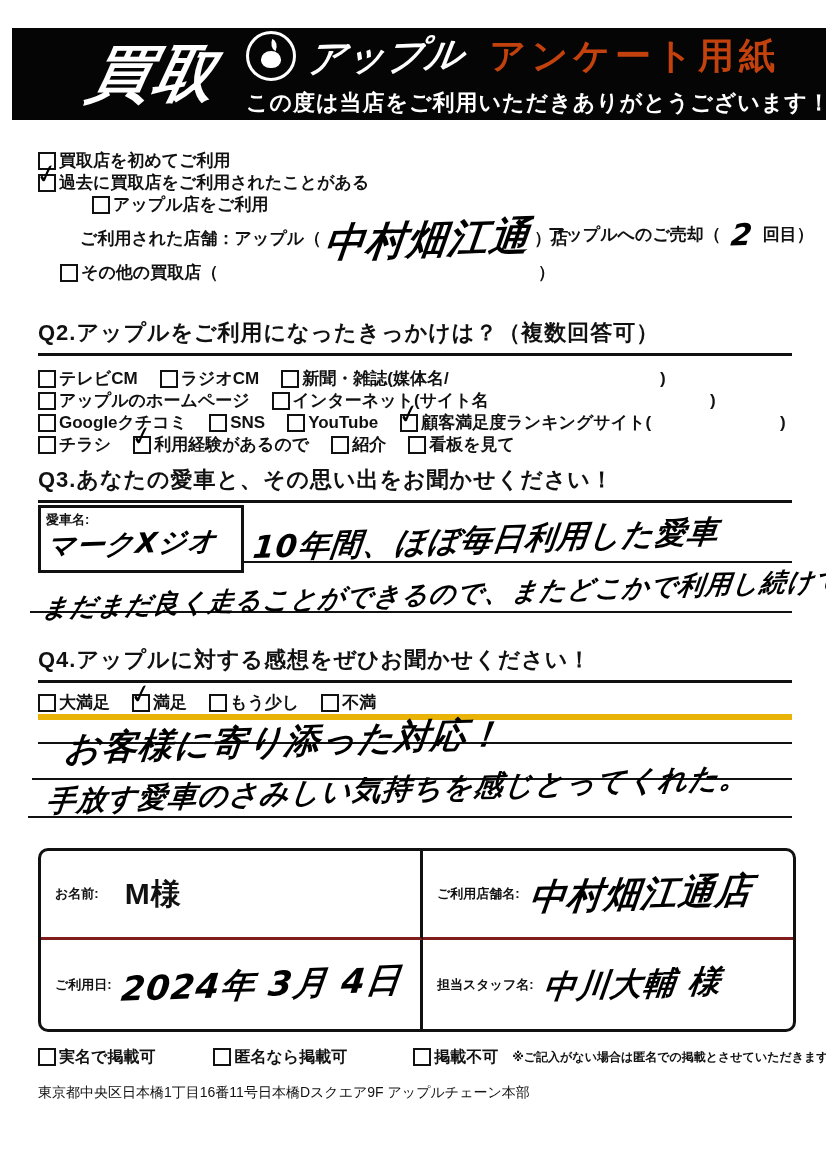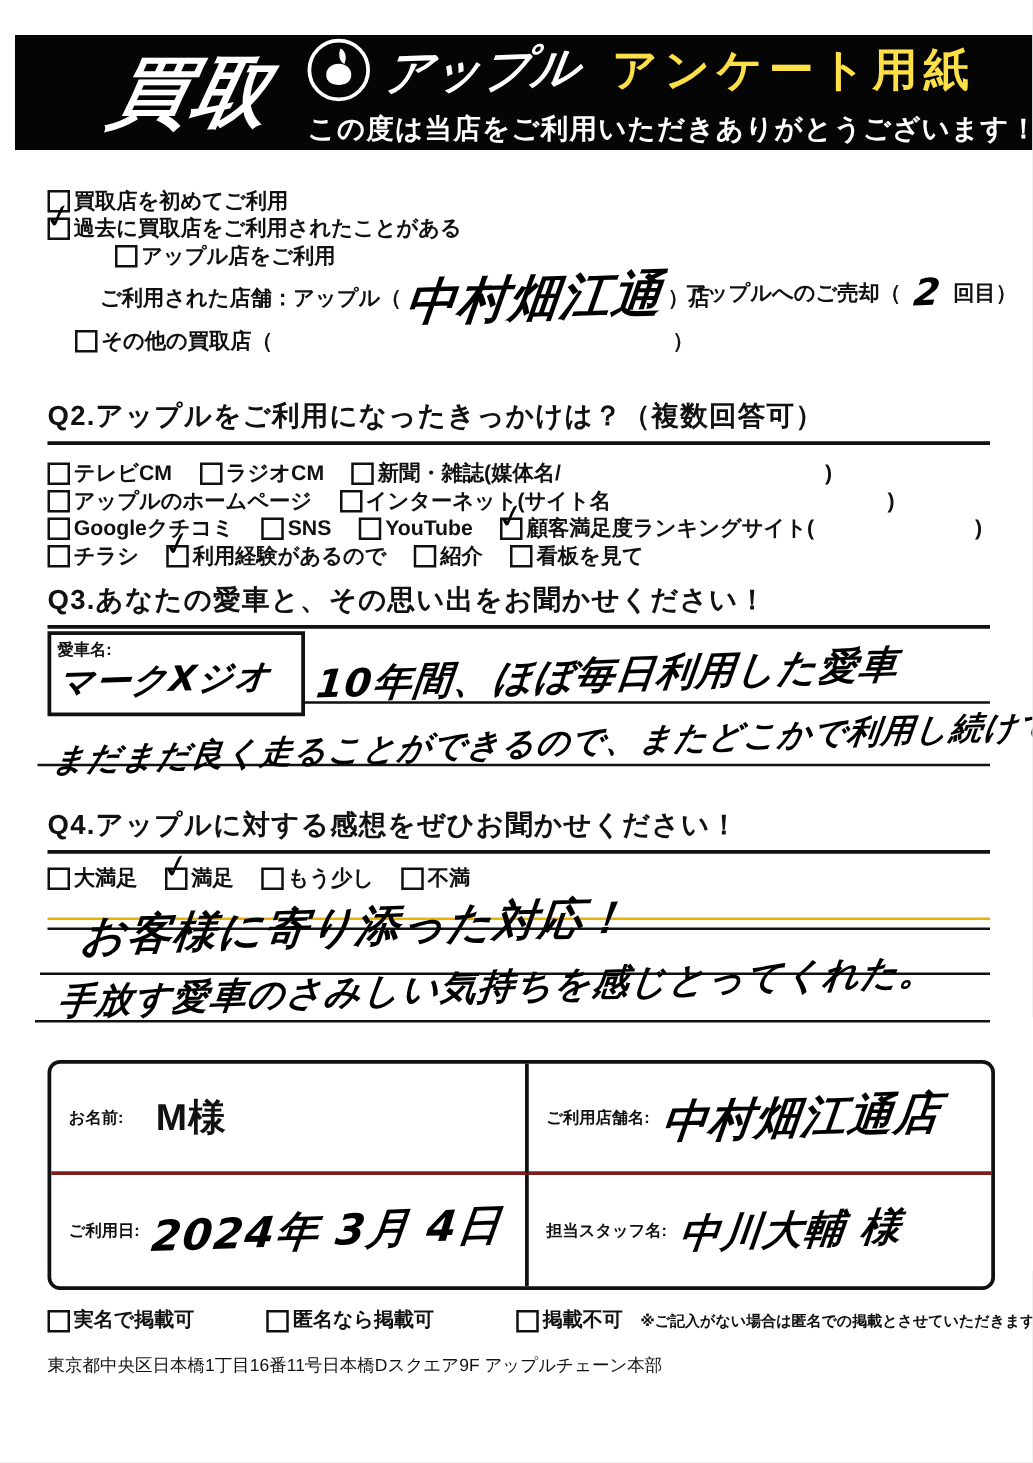--- a/index.html
+++ b/index.html
@@ -12,21 +12,21 @@
            transform:skewX(-12deg);margin-left:78px;white-space:nowrap;}
   .head-right{display:flex;flex-direction:column;margin-left:28px;}
   .head-top{display:flex;align-items:center;gap:12px;}
   .logo-circle{width:44px;height:44px;border:3px solid #fff;border-radius:50%;position:relative;flex:none;}
   .logo-apple-body{position:absolute;left:12px;top:17px;width:20px;height:17px;background:#fff;
                    border-radius:50% 50% 46% 46%;}
   .logo-apple-leaf{position:absolute;left:21px;top:6px;width:8px;height:10px;background:#fff;
                    border-radius:0 100% 0 100%;transform:rotate(24deg);}
   .brand-script{color:#fff;font-size:38px;font-weight:700;font-style:italic;
                 font-family:"DejaVu Sans",sans-serif;transform:skewX(-10deg) rotate(-2deg);white-space:nowrap;}
-  .sheet-title{color:#fde047;font-size:36px;font-weight:900;letter-spacing:5px;margin-left:14px;white-space:nowrap;text-align:center;}
+  .sheet-title{color:#c2410c;font-size:36px;font-weight:900;letter-spacing:5px;margin-left:14px;white-space:nowrap;text-align:center;}
   .head-sub{color:#ffffff;font-size:22px;font-weight:700;letter-spacing:1px;margin-top:6px;white-space:nowrap;}
   
   .sec{position:absolute;left:38px;width:754px;}
   .sec-head{font-size:22px;font-weight:900;letter-spacing:1px;border-bottom:3px solid #111;
             padding-bottom:5px;white-space:nowrap;}
   .opt-row{position:relative;display:flex;align-items:center;font-size:17px;font-weight:700;
            line-height:22px;white-space:nowrap;}
   .cb{display:inline-block;width:14px;height:14px;border:2px solid #111;position:relative;
       margin-right:3px;flex:none;background:#fff;}
   .cb.checked::after{content:"✓";position:absolute;left:-4px;top:-13px;font-size:26px;font-weight:700;
@@ -164,21 +164,21 @@
       <div class="car-value hand">マークXジオ</div>
     </div>
     <div class="rule" style="left:204px;right:0;top:56px;"></div>
     <span class="hand abs" style="left:216px;top:14px;font-size:31px;">10年間、ほぼ毎日利用した愛車</span>
     <div class="rule" style="left:-8px;right:0;top:106px;"></div>
     <span class="hand abs" style="left:6px;top:70px;font-size:26px;">まだまだ良く走ることができるので、またどこかで利用し続けて欲しい。</span>
   </div>
 
   <div class="sec" style="top:645px;">
     <div class="sec-head">Q4.アップルに対する感想をぜひお聞かせください！</div>
-    <div class="opt-row" style="margin-top:9px;padding-bottom:20px;border-bottom:2px solid #eab308;">
+    <div class="opt-row" style="margin-top:9px;padding-bottom:0;border-bottom:6px solid #eab308;">
       <span class="cb"></span>
       <span>大満足</span>
         <span class="gap1"></span>
       <span class="cb checked"></span>
       <span>満足</span>
         <span class="gap1"></span>
       <span class="cb"></span>
       <span>もう少し</span>
         <span class="gap1"></span>
       <span class="cb"></span>

